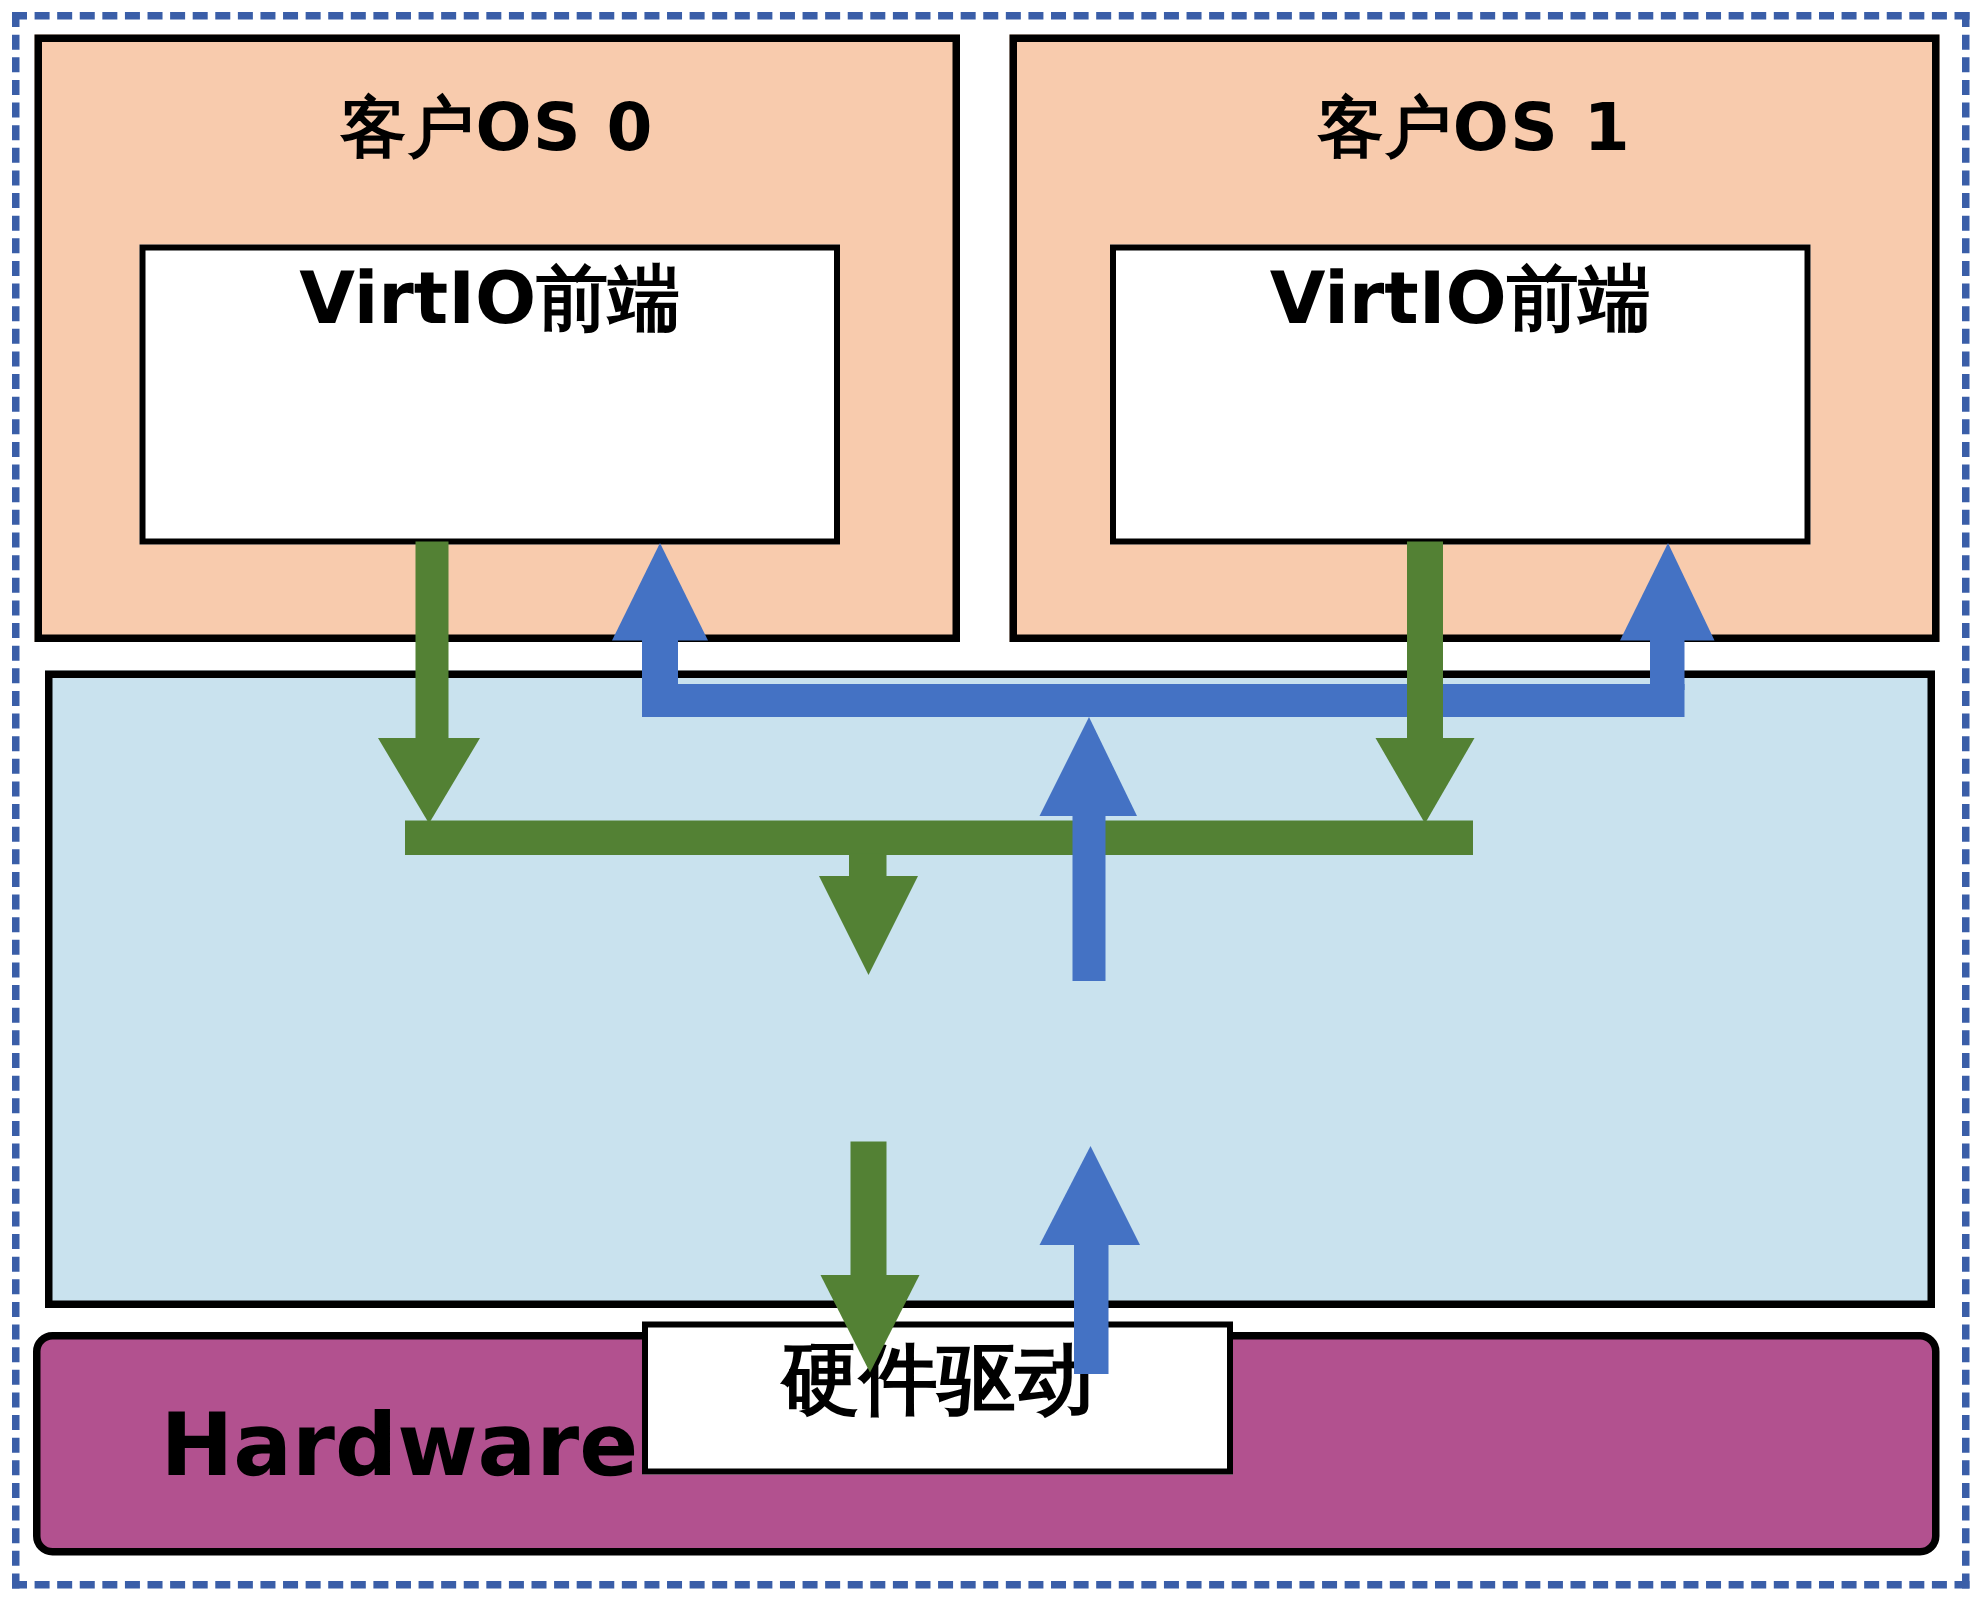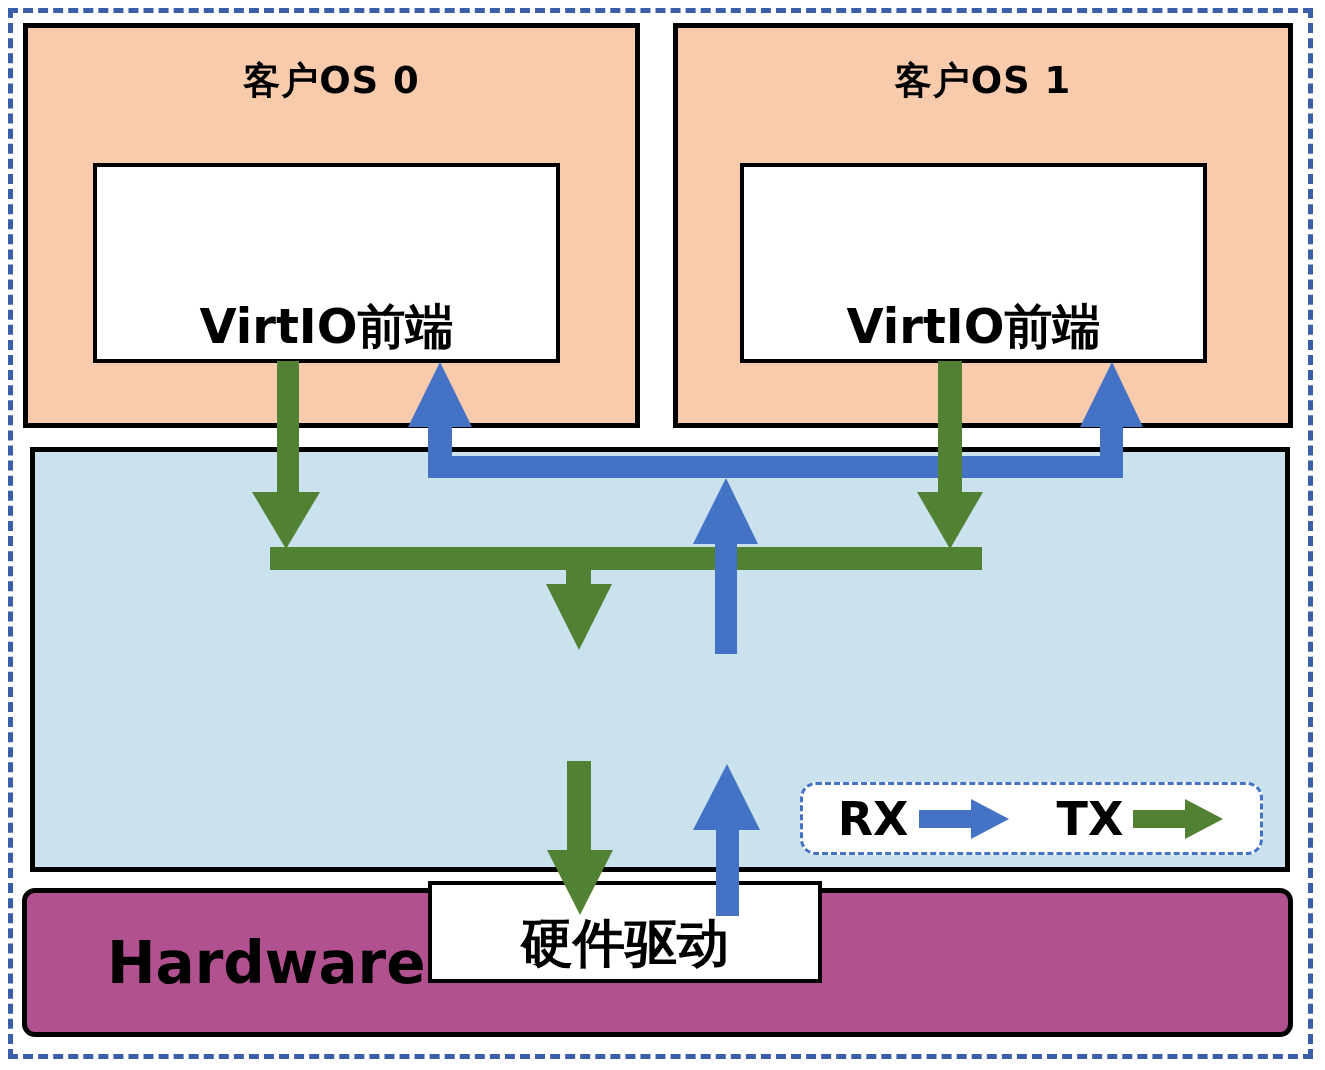--- a/index.html
+++ b/index.html
@@ -4,22 +4,22 @@
 <style>
   html,body{margin:0;padding:0;background:#ffffff;}
   body{font-family:"DejaVu Sans","Liberation Sans",sans-serif;}
   .canvas{position:relative;width:1325px;height:1070px;background:#ffffff;overflow:hidden;}
   .abs{position:absolute;box-sizing:border-box;}
   .outer-border{left:8px;top:8px;width:1305px;height:1051px;border:5px dashed #3A5EA8;background:transparent;}
   .guest{border:5px solid #000;}
   .guest0{left:23px;top:23px;width:617px;height:405px;}
   .guest1{left:673px;top:23px;width:620px;height:405px;}
   .guest-title{position:absolute;left:0;top:28px;width:100%;text-align:center;
-    font-size:37px;font-weight:bold;color:#000;letter-spacing:1px;}
-  .whitebox{background:#ffffff;border:4px solid #000;display:flex;align-items:flex-end;justify-content:center;}
+    font-size:44px;font-weight:bold;color:#000;letter-spacing:1px;}
+  .whitebox{background:#ffffff;border:4px solid #000;display:flex;align-items:flex-start;justify-content:center;}
   .frontend0{left:93px;top:163px;width:467px;height:200px;}
   .frontend1{left:740px;top:163px;width:467px;height:200px;}
   .box-label{font-size:48px;font-weight:bold;color:#000;}
   .zvm{left:30px;top:447px;width:1260px;height:425px;border:5px solid #000;}
   .zvm-title{position:absolute;left:55px;top:462px;font-size:62px;font-weight:bold;color:#000;}
   .backend{left:117px;top:652px;width:1090px;height:110px;}
   .legend{left:800px;top:782px;width:463px;height:73px;background:#ffffff;
     border:3px dashed #4472C4;border-radius:16px;display:flex;align-items:center;
     justify-content:center;gap:10px;}
   .legend-label{font-size:46px;font-weight:bold;color:#000;line-height:1;}
@@ -50,31 +50,20 @@
     <div class="guest-title">客户OS 1</div>
   </div>
   <div class="abs whitebox frontend1">
     <span class="box-label">VirtIO前端</span>
   </div>
 
   <div class="abs zvm" style="background: rgb(201, 226, 238);">
     <div class="zvm-title">ZVM</div>
   </div>
 
-  <div class="abs legend" style="border-color: rgb(68, 114, 196);">
-    <span class="legend-label">RX</span>
-    <svg class="legend-arrow" width="92" height="46" viewBox="0 0 92 46">
-      <polygon points="0,14 52,14 52,3 90,23 52,43 52,32 0,32" fill="#4472C4"></polygon>
-    </svg>
-    <span class="legend-gap"></span>
-    <span class="legend-label">TX</span>
-    <svg class="legend-arrow" width="92" height="46" viewBox="0 0 92 46">
-      <polygon points="0,14 52,14 52,3 90,23 52,43 52,32 0,32" fill="#538134"></polygon>
-    </svg>
-  </div>
 
   <div class="abs hardware" style="background: rgb(178, 81, 143); border-radius: 13px;">
     <div class="hw-title">Hardware</div>
   </div>
   <div class="abs whitebox driver">
     <span class="box-label">硬件驱动</span>
   </div>
 
   <svg class="arrow-overlay" width="1325" height="1070" viewBox="0 0 1325 1070">
 

